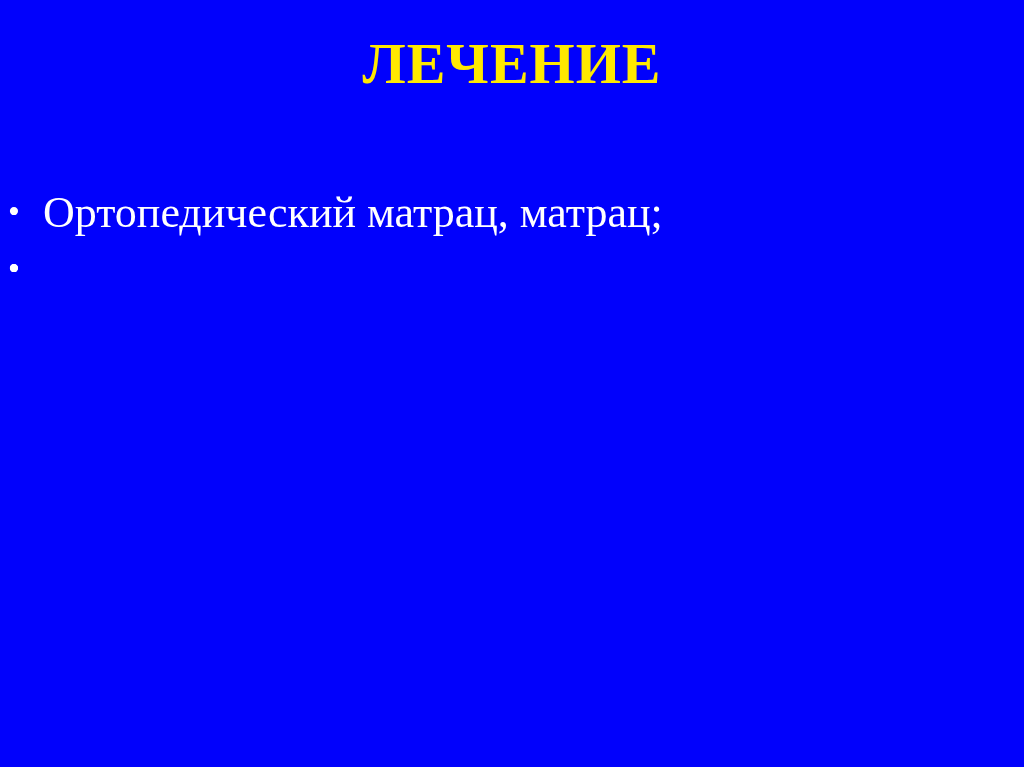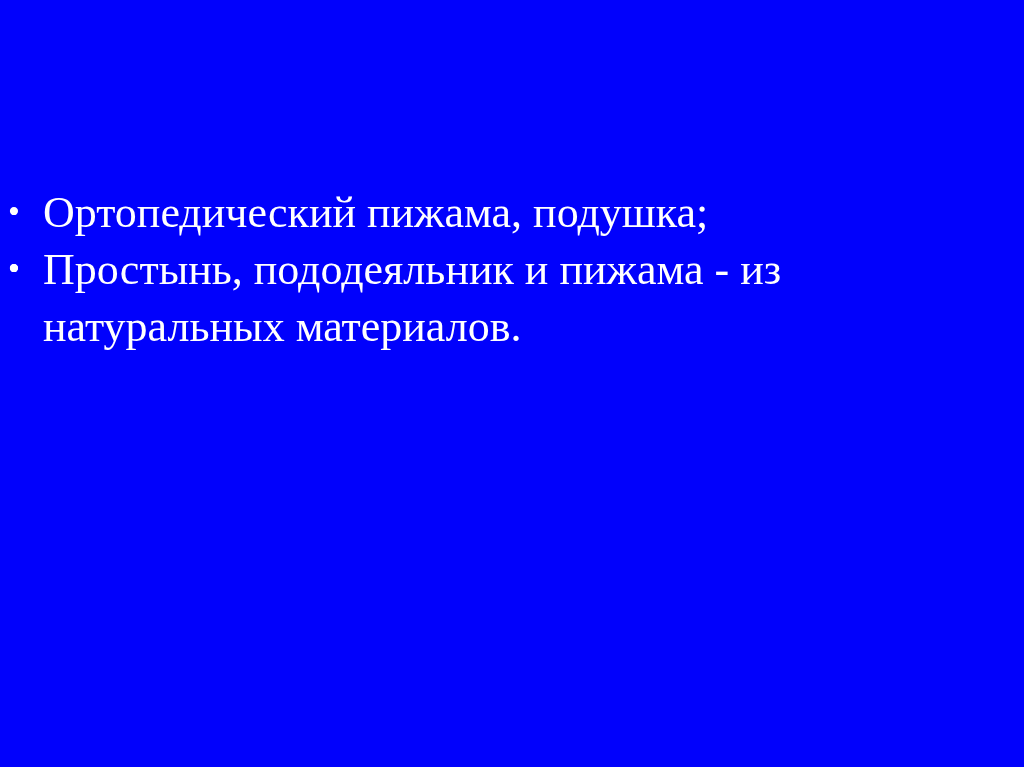--- a/index.html
+++ b/index.html
@@ -51,32 +51,32 @@
     line-height: 55px;
     font-size: 34px;
     color: #FFFFFF;
   }
 </style>
 </head>
 <body>
 
 <div class="slide">
 
+  <div class="slide-title">ЛЕЧЕНИЕ</div>
 
   <ul class="bullet-list">
 
     <li class="bullet-item">
       <span class="bullet-marker">•</span>
-      <span>Ортопедический пижама, подушка;</span>
+      <span>Ортопедический матрац, матрац;</span>
     </li>
 
     <li class="bullet-item">
       <span class="bullet-marker">•</span>
     </li>
 
     <li class="bullet-item">
       <span class="bullet-marker">•</span>
-      <span>Простынь, пододеяльник и пижама - из натуральных материалов.</span>
     </li>
 
   </ul>
 
 </div>
 
 </body></html>

